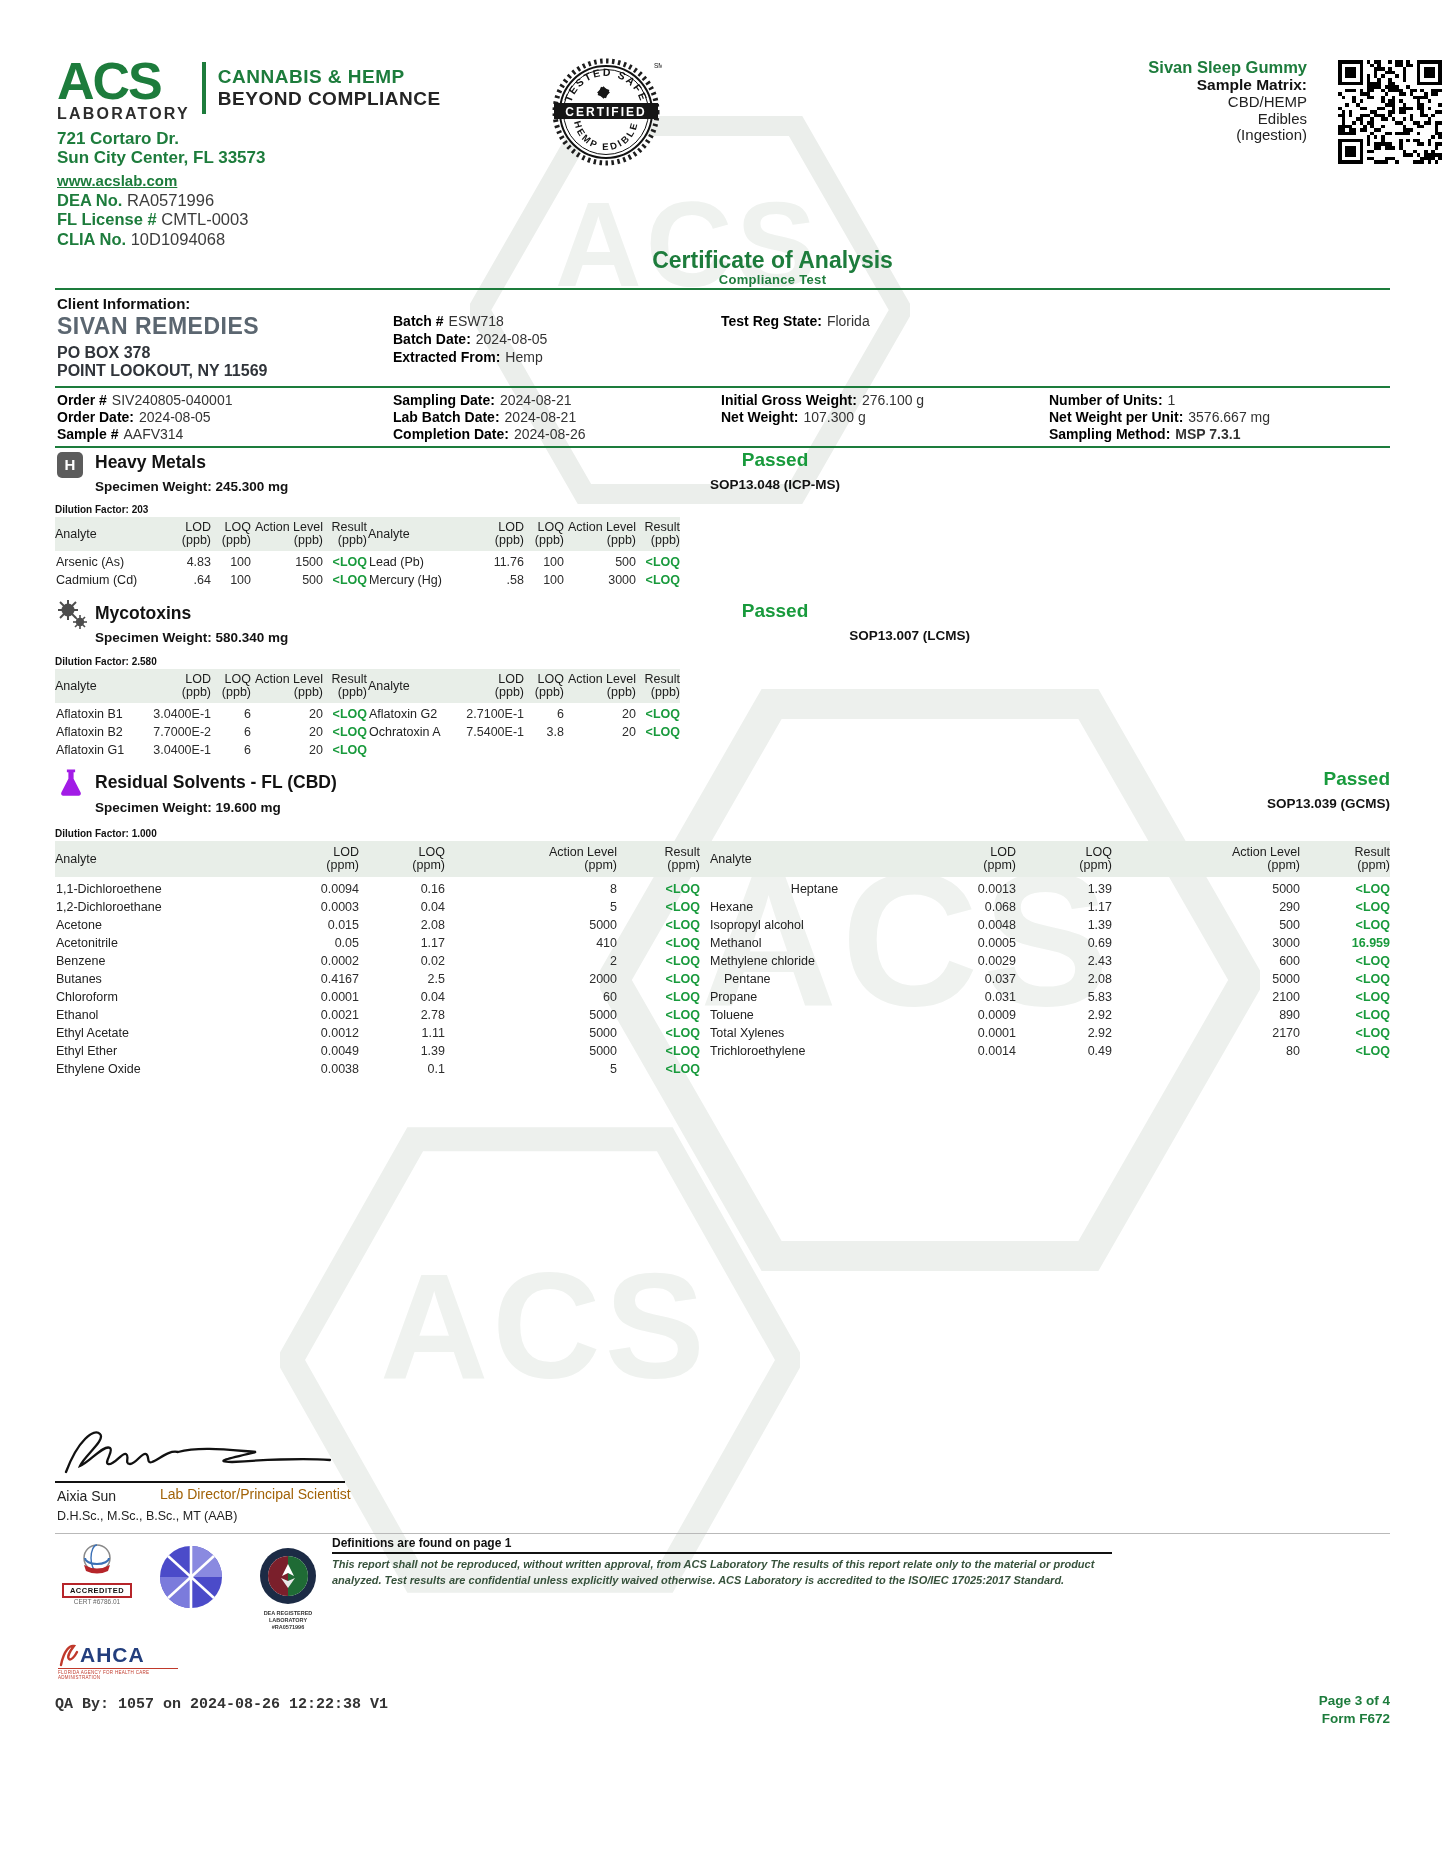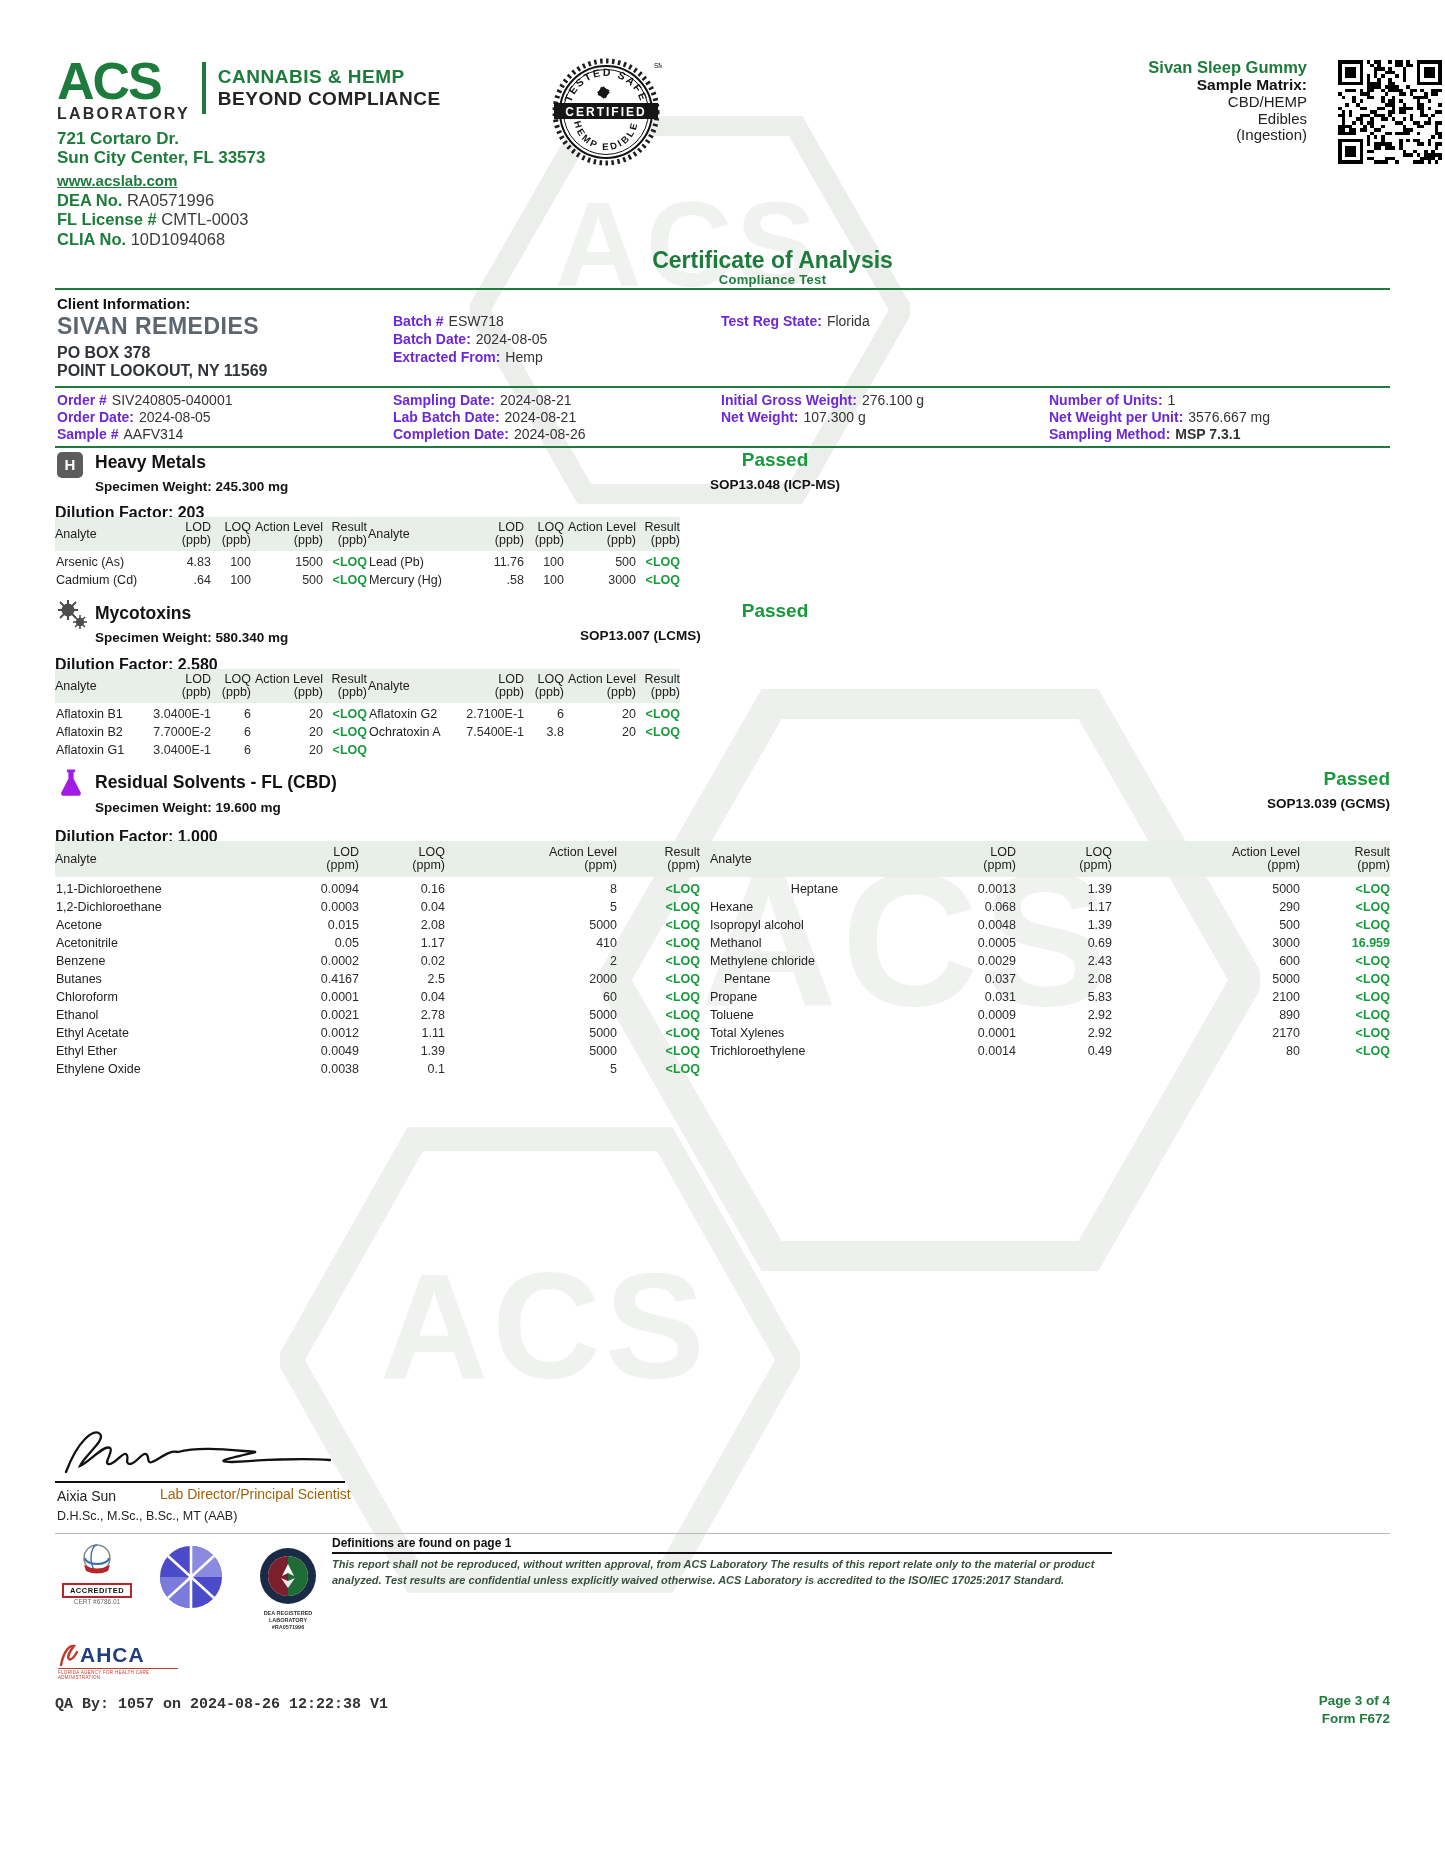--- a/index.html
+++ b/index.html
@@ -36,32 +36,32 @@
   .prod{text-align:right;line-height:1.12;}
   .prod-name{font-size:16.5px;font-weight:bold;color:var(--g);}
   .prod-lbl{font-size:15.5px;font-weight:bold;color:#111;}
   .prod-val{font-size:15px;color:#222;}
 
   .rule{position:absolute;height:2px;background:var(--g);}
   .thinrule{position:absolute;height:1px;background:#b9b9b9;}
 
   
   .info{font-size:14px;line-height:1.28;white-space:nowrap;}
-  .info .lbl{font-weight:bold;color:#6d28d9;margin-right:5px;}
+  .info .lbl{font-weight:bold;color:#000000;margin-right:5px;}
   .info .val{color:#333;}
   .client-h{font-size:15px;font-weight:bold;color:#101010;}
   .client-name{font-size:23px;font-weight:bold;color:#5b6670;letter-spacing:.5px;}
   .client-addr{font-size:16px;font-weight:bold;color:#30343a;line-height:1.15;}
 
   
   .sec-title{font-size:17.5px;font-weight:bold;color:#121212;}
   .spec{font-size:13.5px;font-weight:bold;color:#121212;}
   .passed{font-size:19px;font-weight:bold;color:var(--gp);}
   .sop{font-size:13.5px;font-weight:bold;color:#121212;}
-  .dilution{font-size:16px;font-weight:bold;color:#121212;}
+  .dilution{font-size:10px;font-weight:bold;color:#121212;}
   .hm-badge{width:26px;height:26px;border-radius:5px;background:#5c5c5c;color:#fff;
             font-size:15px;font-weight:bold;text-align:center;line-height:26px;}
 
   
   .band{position:absolute;background:var(--band);}
   .thead{position:absolute;display:grid;font-size:12.5px;color:#1c1c1c;}
   .thead .hc{display:flex;flex-direction:column;justify-content:center;line-height:13px;height:34px;}
   .thead .hc.r{align-items:flex-end;}
   .thead .hc i{font-style:normal;}
   .tbody{position:absolute;font-size:12.5px;}
@@ -563,21 +563,21 @@
         <line x1="25" y1="17" x2="25" y2="31"></line>
           <line x1="18" y1="24" x2="32" y2="24"></line>
         <line x1="20" y1="19" x2="30" y2="29"></line>
           <line x1="30" y1="19" x2="20" y2="29"></line>
       </g>
       <circle cx="25" cy="24" r="4.2" fill="#4d4d4d"></circle>
     </svg>
     <div class="abs sec-title" style="left:95px;top:603px;">Mycotoxins</div>
     <div class="abs spec" style="left:95px;top:630px;"><span>Specimen Weight:</span> <span>580.340 mg</span></div>
     <div class="abs passed" style="left:580px;top:600px;width:390px;text-align:center;">Passed</div>
-    <div class="abs sop" style="left:580px;top:628px;width:390px;text-align:left;">SOP13.007 (LCMS)</div>
+    <div class="abs sop" style="left:580px;top:628px;width:390px;text-align:right;">SOP13.007 (LCMS)</div>
     <div class="abs dilution" style="left:55px;top:656px;"><span>Dilution Factor:</span> <span>2.580</span></div>
 
     <div class="band" style="left:55px;top:669px;width:625px;height:34px;"></div>
     <div class="thead cols-a" style="left:55px;top:669px;">
       <span class="hc">
           <i>Analyte</i>
         </span>
       <span class="hc r">
           <i>LOD</i>
           <i>(ppb)</i>

